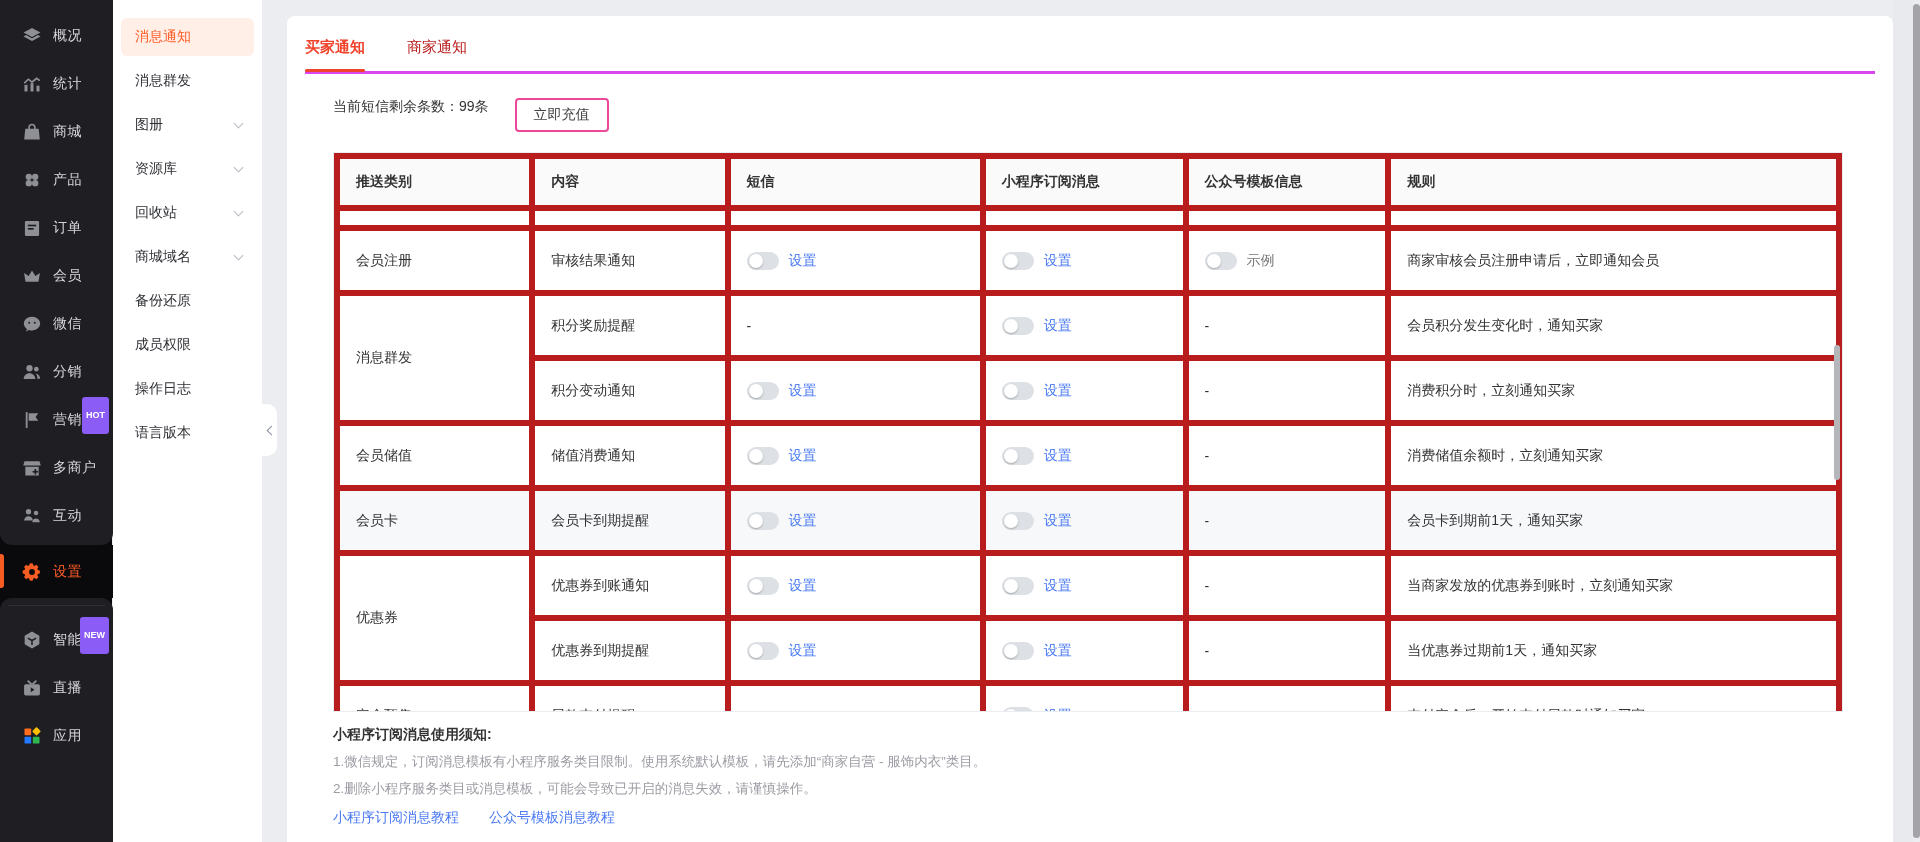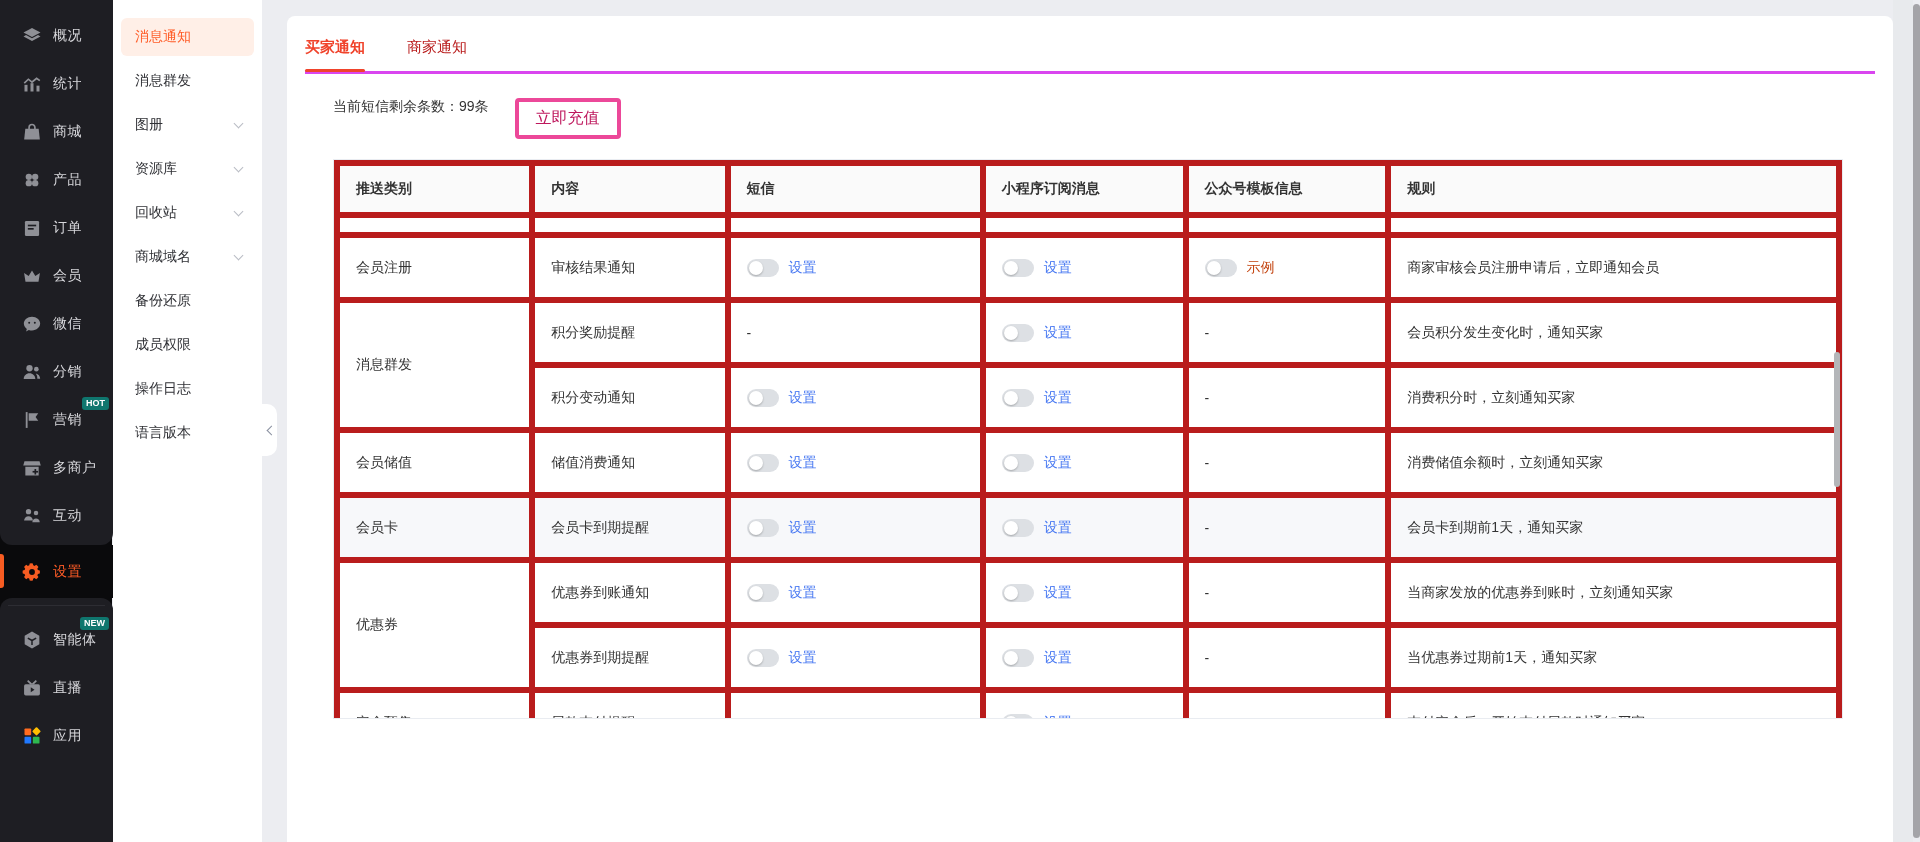--- a/index.html
+++ b/index.html
@@ -10,22 +10,22 @@
   .nav{position:absolute;left:0;top:0;width:112px;height:842px;background:#0a0a0c;}
   .nav-main{position:absolute;left:0;top:0;width:113px;height:545px;background:#1e1e23;
     border-radius:0 0 12px 12px;padding-top:12px;overflow:hidden;}
   .nav-bottom{position:absolute;left:0;top:598px;width:113px;bottom:0;background:#1e1e23;
     border-radius:12px 12px 0 0;padding-top:18px;}
   .nav-bottom::before{content:'';position:absolute;top:7px;left:8px;right:8px;height:1px;background:#2d2d33;}
   .nav-item{position:relative;height:48px;display:flex;align-items:center;padding-left:22px;cursor:pointer;}
   .nav-icon{width:20px;height:20px;display:inline-flex;flex:none;}
   .nav-icon svg{width:20px;height:20px;fill:#8f9096;}
   .nav-label{margin-left:11px;font-size:14px;color:#d8d8dc;letter-spacing:.5px;}
-  .nav-badge{position:absolute;right:4px;top:1px;background:#0f766e;color:#fff;font-size:9px;
-    font-weight:700;padding:1px 4px;border-radius:3px;line-height:11px;}
+  .nav-badge{position:absolute;right:4px;top:1px;background:#8b5cf6;color:#fff;font-size:9px;
+    font-weight:700;padding:13px 4px;border-radius:3px;line-height:11px;}
   .nav-settings{position:absolute;left:0;top:545px;width:113px;height:53px;background:#0a0a0c;
     display:flex;align-items:center;padding-left:22px;cursor:pointer;}
   .nav-settings::before{content:'';position:absolute;left:0;top:9px;width:4px;height:34px;
     background:#f75c22;border-radius:0 3px 3px 0;}
   .nav-settings .nav-label{color:#ff5c27;}
   .nav-settings .nav-icon svg{fill:#f75c22;}
 
   
   .submenu{position:absolute;left:113px;top:0;width:149px;height:842px;background:#fff;padding-top:18px;}
   .sub-item{position:relative;margin:0 8px 6px 8px;height:38px;border-radius:6px;display:flex;
@@ -42,40 +42,40 @@
 
   
   .card{position:absolute;left:287px;top:16px;width:1606px;height:840px;background:#fff;border-radius:8px;}
   .tabs{margin:0 18px;padding-top:22px;display:flex;border-bottom:3px solid #d946ef;}
   .tab{position:relative;margin-right:42px;padding-bottom:14px;font-size:15px;color:#b91c1c;cursor:pointer;}
   .tab.active{color:#f0432b;font-weight:700;}
   .tab.active::after{content:'';position:absolute;left:0;right:0;bottom:-1px;height:3px;
     background:#f0432b;border-radius:2px;}
   .sms-row{display:flex;margin:24px 0 0 46px;}
   .sms-label{font-size:14px;color:#333;}
-  .recharge-btn{margin-left:26px;padding:6px 17px;font-size:16px;color:#be185d;background:#fff;
-    border:4px solid #ec4899;border-radius:4px;cursor:pointer;font-family:inherit;}
+  .recharge-btn{margin-left:26px;padding:6px 17px;font-size:14px;color:#404040;background:#fff;
+    border:2px solid #ec4899;border-radius:4px;cursor:pointer;font-family:inherit;}
 
   
   .table-wrap{position:relative;margin:20px 50px 0 46px;height:560px;overflow:hidden;
     border:1px solid #e9ecf1;}
   table{width:100%;border-collapse:collapse;table-layout:fixed;}
   th,td{border:6px solid #b91c1c;padding:0 16px;font-size:14px;color:#333;text-align:left;
     vertical-align:middle;overflow:hidden;white-space:nowrap;}
   thead th{height:52px;background:#fafafa;font-weight:700;}
   tr.sliver td{height:20px;}
   tbody td{height:65px;background:#fff;}
   tbody tr.hl td{background:#f7f8fa;}
   .cell-flex{display:flex;align-items:center;}
   .switch{width:32px;height:18px;border-radius:10px;background:#dde0e4;position:relative;
     flex:none;cursor:pointer;}
   .switch::after{content:'';position:absolute;left:2px;top:2px;width:14px;height:14px;border-radius:50%;
     background:#fff;box-shadow:0 1px 2px rgba(0,0,0,.25);}
   .cell-link{margin-left:10px;font-size:14px;color:#4a7af2;text-decoration:none;cursor:pointer;}
-  .cell-plain{margin-left:10px;font-size:14px;color:#c2410c;cursor:pointer;}
+  .cell-plain{margin-left:10px;font-size:14px;color:#737373;cursor:pointer;}
   .dash{color:#333;}
   .inner-scrollbar{position:absolute;right:2px;top:192px;width:6px;height:135px;background:#b4b6b9;
     border-radius:3px;}
 
   
   .notice{margin:14px 50px 0 46px;}
   .notice-title{font-size:14px;color:#333;font-weight:700;}
   .notice-line{font-size:13.5px;color:#9c9ca4;margin-top:9px;}
   .notice-links{display:flex;gap:30px;margin-top:11px;}
   .notice-links a{font-size:14px;color:#4a7af2;text-decoration:none;cursor:pointer;}
@@ -461,16 +461,25 @@
               </div>
             </td>
             <td><span class="dash">-</span></td>
             <td>支付定金后，开始支付尾款时通知买家</td>
           </tr>
         </tbody>
     </table>
     <div class="inner-scrollbar"></div>
   </div>
 
+  <div class="notice">
+    <div class="notice-title">小程序订阅消息使用须知:</div>
+    <div class="notice-line">1.微信规定，订阅消息模板有小程序服务类目限制。使用系统默认模板，请先添加“商家自营 - 服饰内衣”类目。</div>
+    <div class="notice-line">2.删除小程序服务类目或消息模板，可能会导致已开启的消息失效，请谨慎操作。</div>
+    <div class="notice-links" id="notice-links">
+        <a>小程序订阅消息教程</a>
+        <a>公众号模板消息教程</a>
+      </div>
+  </div>
 </main>
 
 <div class="page-scroll-track"></div>
 <div class="page-scroll-thumb"></div>
 
 </body></html>

